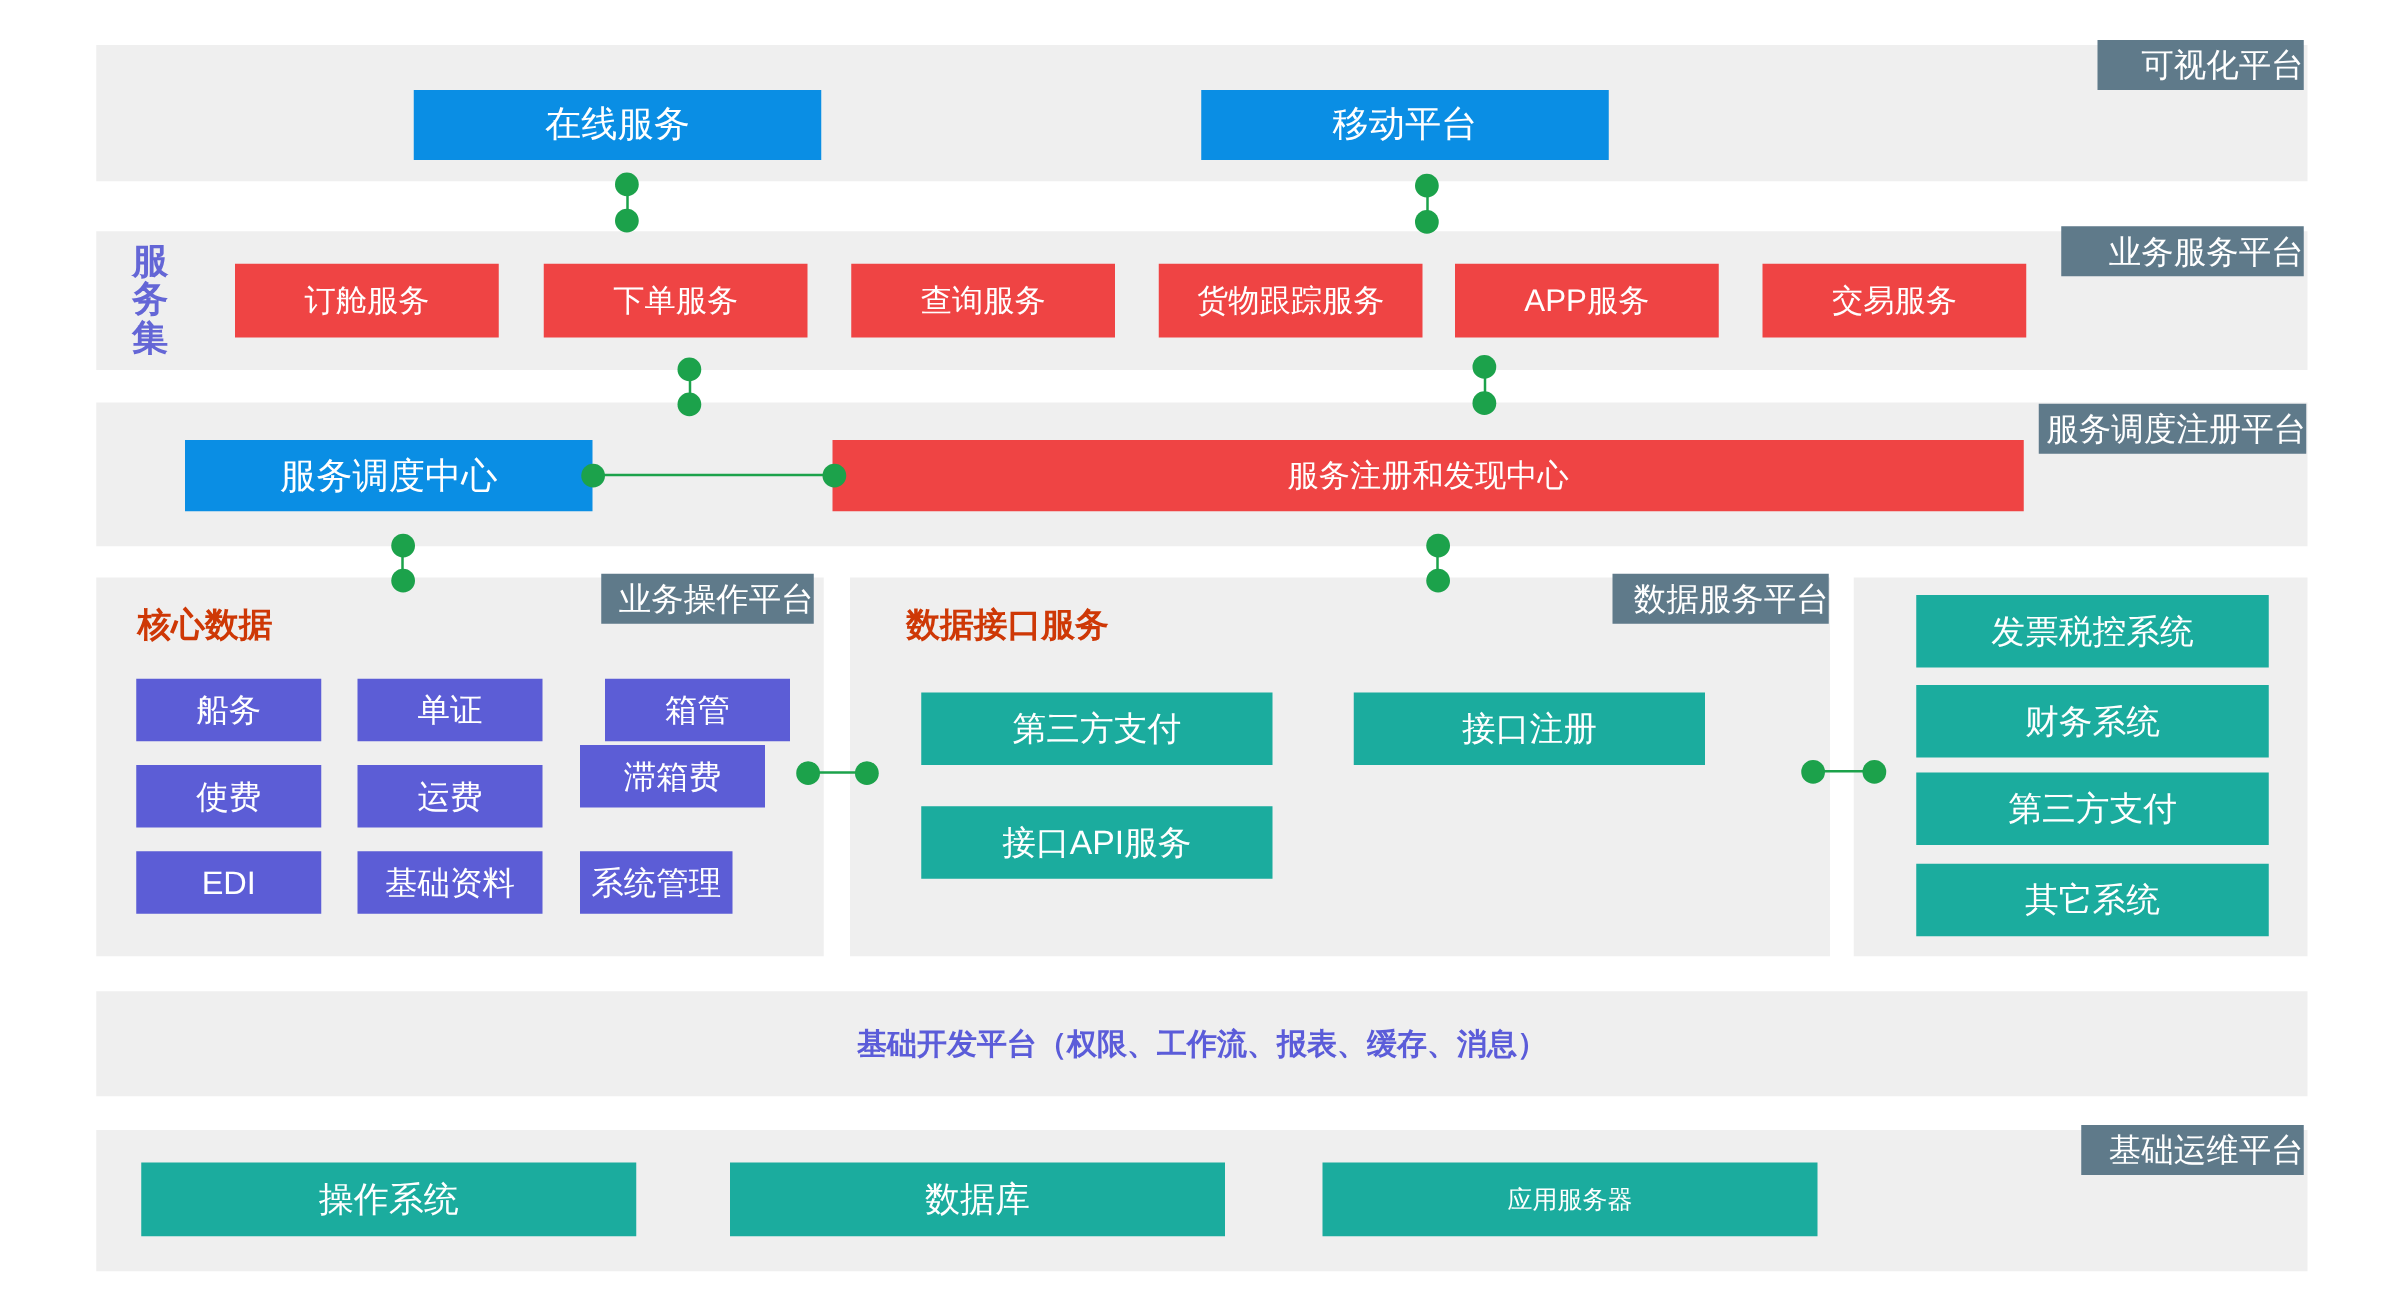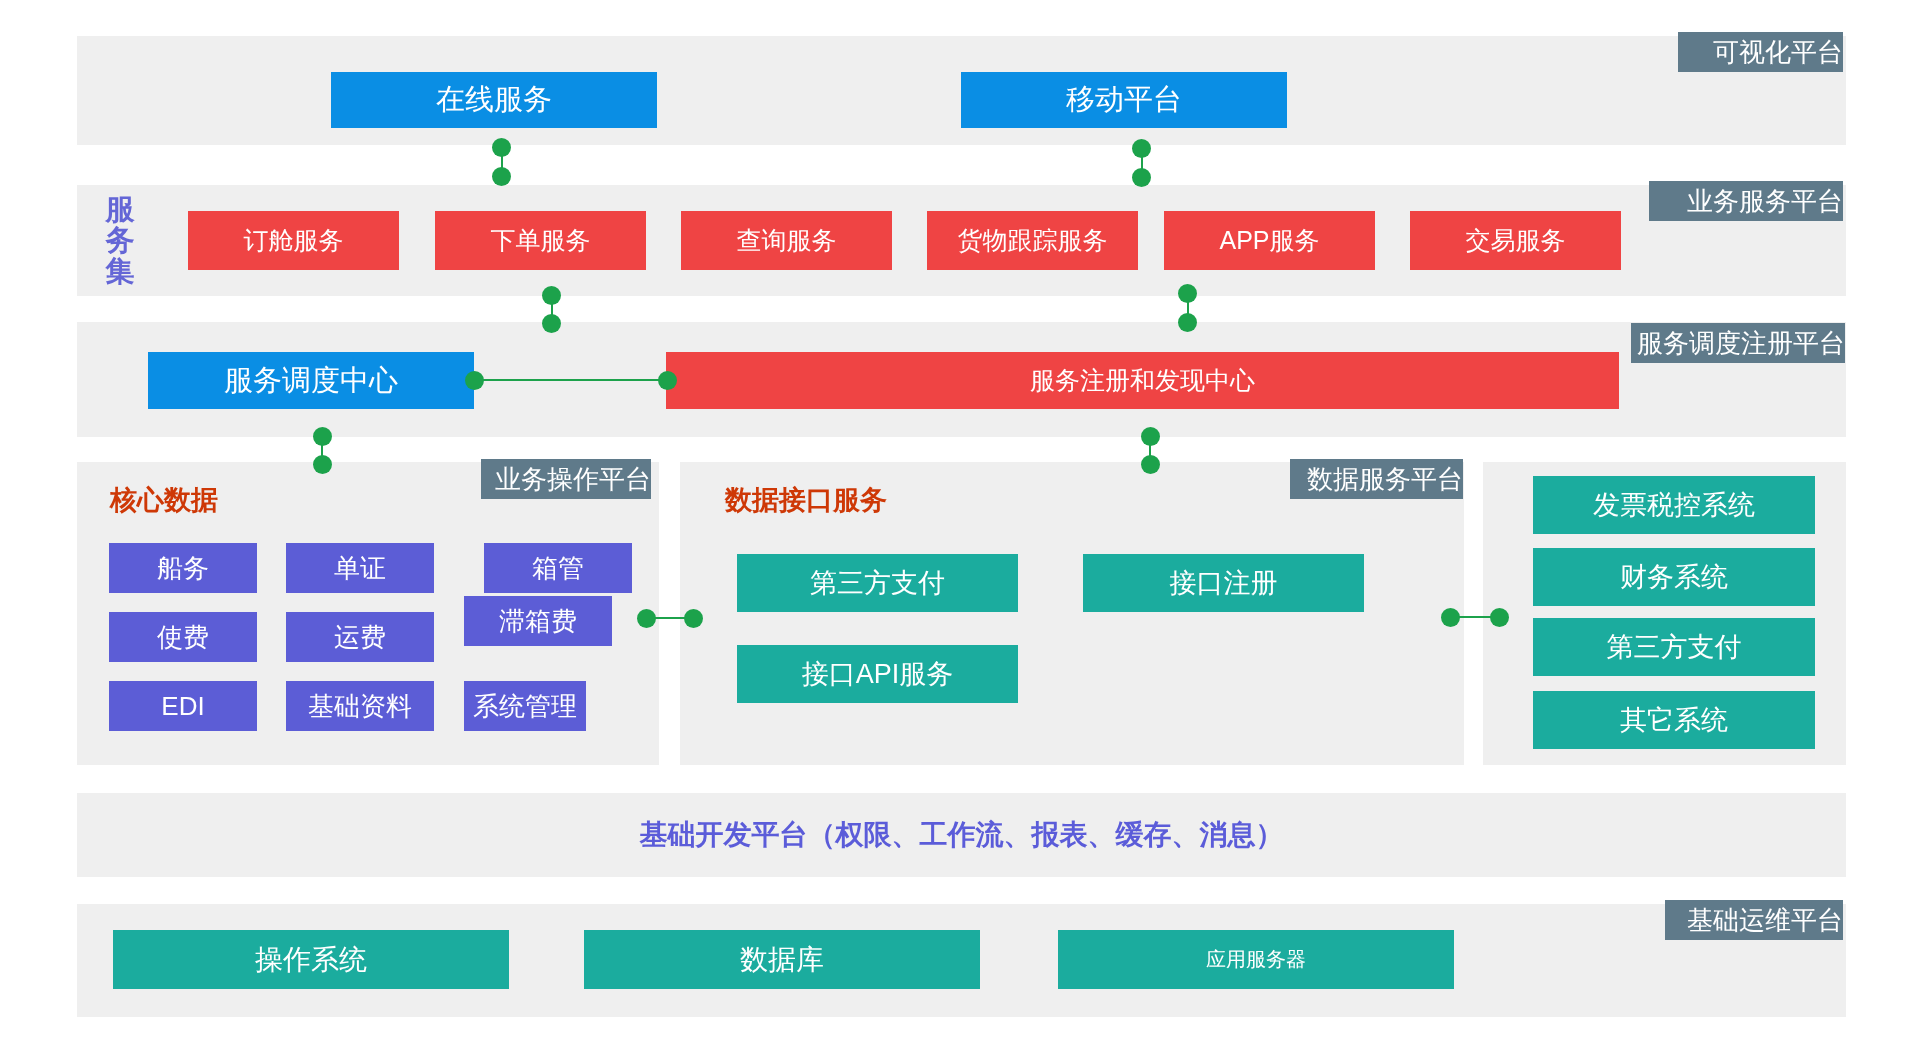--- a/index.html
+++ b/index.html
@@ -14,21 +14,21 @@
         justify-content:center;font-size:25px;}
   .gbox{position:absolute;background:#5c5dd6;color:#fff;display:flex;align-items:center;
         justify-content:center;font-size:26px;}
   .tbox{position:absolute;background:#1bac9e;color:#fff;display:flex;align-items:center;
         justify-content:center;font-size:27px;}
   .heading-red{position:absolute;color:#ce3806;font-size:27px;font-weight:bold;}
   .side-label{position:absolute;color:#6466d6;font-size:29px;font-weight:bold;width:32px;
               line-height:31px;text-align:center;word-break:break-all;}
   .dev-text{position:absolute;left:77px;top:793px;width:1769px;height:84px;display:flex;
             align-items:center;justify-content:center;box-sizing:border-box;
-            color:#5b5cd9;font-size:28px;font-weight:bold;}
+            color:#5b5cd9;font-size:24px;font-weight:bold;}
   .dot{position:absolute;width:19px;height:19px;border-radius:50%;background:#1ca24b;}
   .vline{position:absolute;width:2px;background:#1ca24b;}
   .hline{position:absolute;height:2px;background:#1ca24b;}
 </style>
 </head>
 <body>
 
 <div id="stage">
 
   <div class="band" style="left:77px;top:36px;width:1769px;height:109px;"></div>

